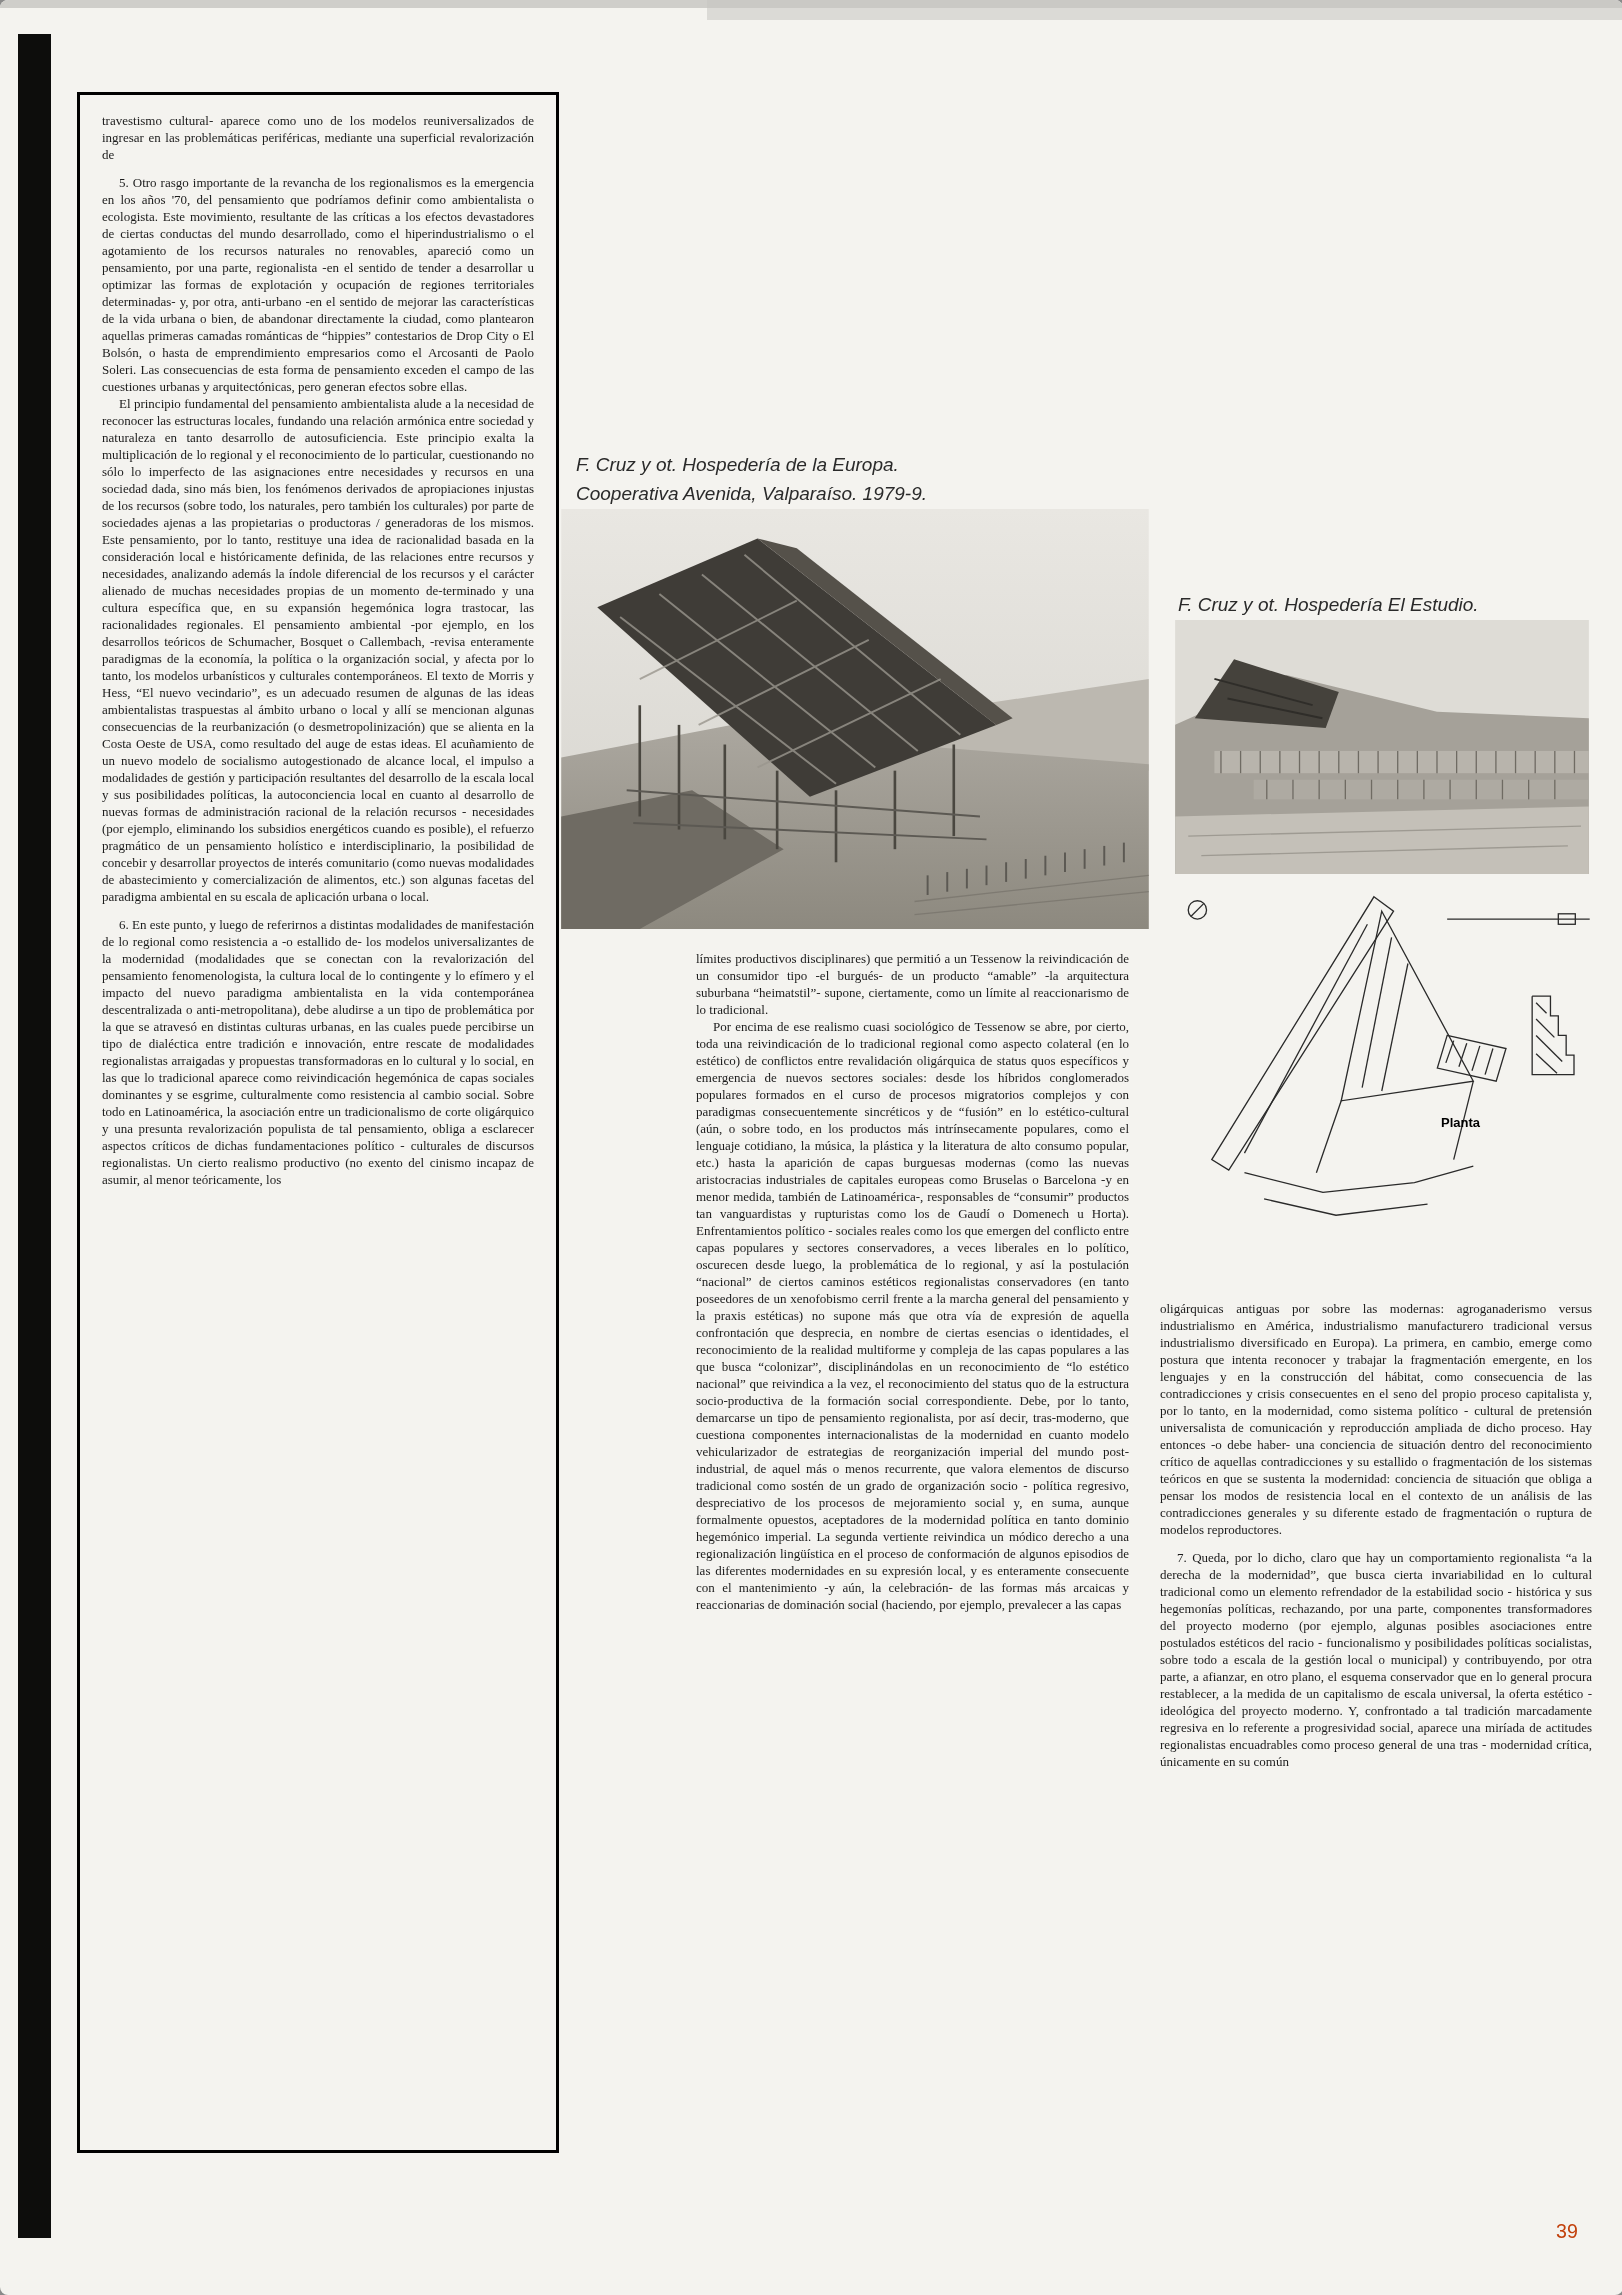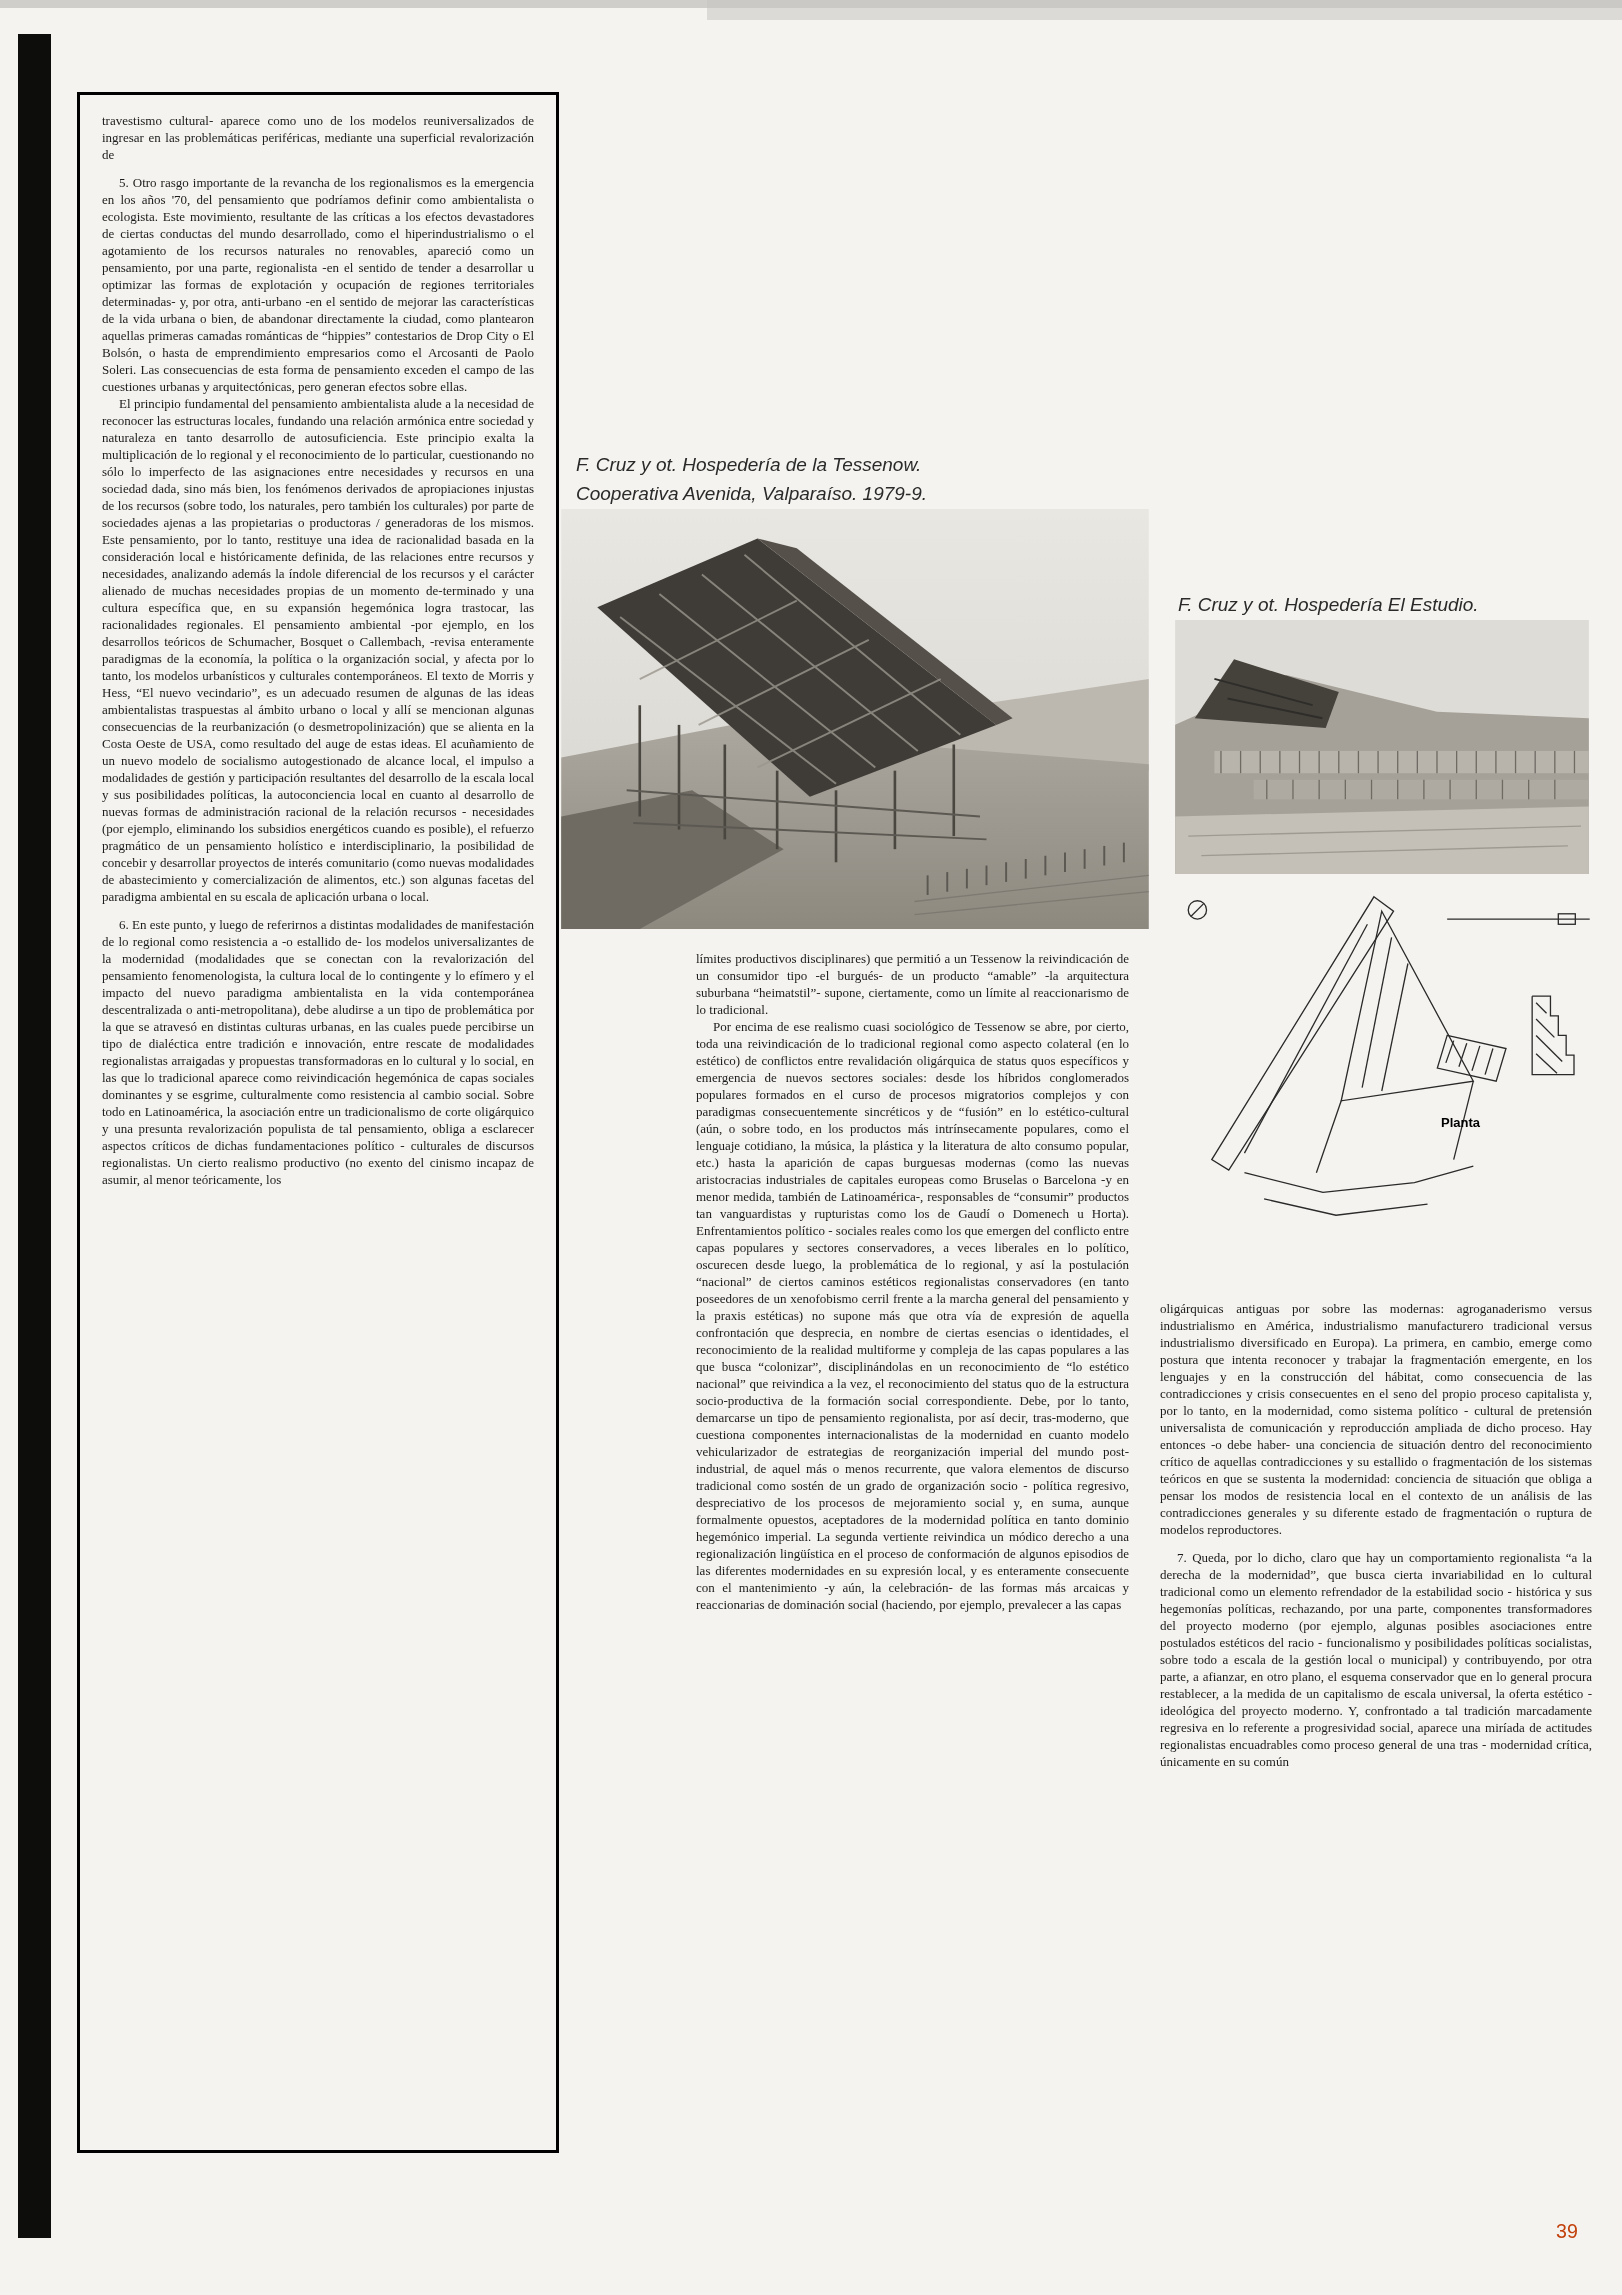--- a/index.html
+++ b/index.html
@@ -3,20 +3,21 @@
 <meta charset="utf-8">
 <style>
   html,body{margin:0;padding:0;background:#8a8a8a;}
   .page{
     position:relative;
     width:1623px;height:2295px;
     background:#f4f3ef;
     overflow:hidden;
     font-family:"Liberation Serif", serif;
     color:#1b1b1b;
+    border-radius:8px;
   }
   .top-edge{position:absolute;top:0;left:0;width:1623px;height:7.9px;background:#cfceca;}
   .top-edge-right{position:absolute;top:0;left:707px;width:916px;height:19.6px;background:#c6c5c1;opacity:.55;}
   .binding-bar{position:absolute;left:18.3px;top:34px;width:33px;height:2204px;background:#0d0d0c;}
   .left-box{
     position:absolute;left:77px;top:92px;width:482px;height:2061px;
     border:3.3px solid #000;box-sizing:border-box;
     padding:17px 22px;overflow:hidden;
   }
   .para{
@@ -65,21 +66,21 @@
   <div class="binding-bar"></div>
 
   <div class="left-box">
     <p class="para">travestismo cultural- aparece como uno de los modelos reuniversalizados de ingresar en las problemáticas periféricas, mediante una superficial revalorización de</p>
     <p class="para indent gap">5. Otro rasgo importante de la revancha de los regionalismos es la emergencia en los años '70, del pensamiento que podríamos definir como ambientalista o ecologista. Este movimiento, resultante de las críticas a los efectos devastadores de ciertas conductas del mundo desarrollado, como el hiperindustrialismo o el agotamiento de los recursos naturales no renovables, apareció como un pensamiento, por una parte, regionalista -en el sentido de tender a desarrollar u optimizar las formas de explotación y ocupación de regiones territoriales determinadas- y, por otra, anti-urbano -en el sentido de mejorar las características de la vida urbana o bien, de abandonar directamente la ciudad, como plantearon aquellas primeras camadas románticas de “hippies” contestarios de Drop City o El Bolsón, o hasta de emprendimiento empresarios como el Arcosanti de Paolo Soleri. Las consecuencias de esta forma de pensamiento exceden el campo de las cuestiones urbanas y arquitectónicas, pero generan efectos sobre ellas.</p>
     <p class="para indent">El principio fundamental del pensamiento ambientalista alude a la necesidad de reconocer las estructuras locales, fundando una relación armónica entre sociedad y naturaleza en tanto desarrollo de autosuficiencia. Este principio exalta la multiplicación de lo regional y el reconocimiento de lo particular, cuestionando no sólo lo imperfecto de las asignaciones entre necesidades y recursos en una sociedad dada, sino más bien, los fenómenos derivados de apropiaciones injustas de los recursos (sobre todo, los naturales, pero también los culturales) por parte de sociedades ajenas a las propietarias o productoras / generadoras de los mismos. Este pensamiento, por lo tanto, restituye una idea de racionalidad basada en la consideración local e históricamente definida, de las relaciones entre recursos y necesidades, analizando además la índole diferencial de los recursos y el carácter alienado de muchas necesidades propias de un momento de-terminado y una cultura específica que, en su expansión hegemónica logra trastocar, las racionalidades regionales. El pensamiento ambiental -por ejemplo, en los desarrollos teóricos de Schumacher, Bosquet o Callembach, -revisa enteramente paradigmas de la economía, la política o la organización social, y afecta por lo tanto, los modelos urbanísticos y culturales contemporáneos. El texto de Morris y Hess, “El nuevo vecindario”, es un adecuado resumen de algunas de las ideas ambientalistas traspuestas al ámbito urbano o local y allí se mencionan algunas consecuencias de la reurbanización (o desmetropolinización) que se alienta en la Costa Oeste de USA, como resultado del auge de estas ideas. El acuñamiento de un nuevo modelo de socialismo autogestionado de alcance local, el impulso a modalidades de gestión y participación resultantes del desarrollo de la escala local y sus posibilidades políticas, la autoconciencia local en cuanto al desarrollo de nuevas formas de administración racional de la relación recursos - necesidades (por ejemplo, eliminando los subsidios energéticos cuando es posible), el refuerzo pragmático de un pensamiento holístico e interdisciplinario, la posibilidad de concebir y desarrollar proyectos de interés comunitario (como nuevas modalidades de abastecimiento y comercialización de alimentos, etc.) son algunas facetas del paradigma ambiental en su escala de aplicación urbana o local.</p>
     <p class="para indent gap">6. En este punto, y luego de referirnos a distintas modalidades de manifestación de lo regional como resistencia a -o estallido de- los modelos universalizantes de la modernidad (modalidades que se conectan con la revalorización del pensamiento fenomenologista, la cultura local de lo contingente y lo efímero y el impacto del nuevo paradigma ambientalista en la vida contemporánea descentralizada o anti-metropolitana), debe aludirse a un tipo de problemática por la que se atravesó en distintas culturas urbanas, en las cuales puede percibirse un tipo de dialéctica entre tradición e innovación, entre rescate de modalidades regionalistas arraigadas y propuestas transformadoras en lo cultural y lo social, en las que lo tradicional aparece como reivindicación hegemónica de capas sociales dominantes y se esgrime, culturalmente como resistencia al cambio social. Sobre todo en Latinoamérica, la asociación entre un tradicionalismo de corte oligárquico y una presunta revalorización populista de tal pensamiento, obliga a esclarecer aspectos críticos de dichas fundamentaciones político - culturales de discursos regionalistas. Un cierto realismo productivo (no exento del cinismo incapaz de asumir, al menor teóricamente, los</p>
   </div>
 
   <div class="caption caption-1">
-    <div>F. Cruz y ot. Hospedería de la Tessenow.</div>
+    <div>F. Cruz y ot. Hospedería de la Europa.</div>
     <div>Cooperativa Avenida, Valparaíso. 1979-9.</div>
   </div>
 
   <figure class="photo photo-1">
     <svg width="588" height="420" viewBox="0 0 898 642" xmlns="http://www.w3.org/2000/svg">
       <defs>
         <linearGradient id="sky1" x1="0" y1="0" x2="0" y2="1">
           <stop offset="0" stop-color="#e9e7e2"></stop>
             <stop offset="1" stop-color="#d4d2cc"></stop>
         </linearGradient>

